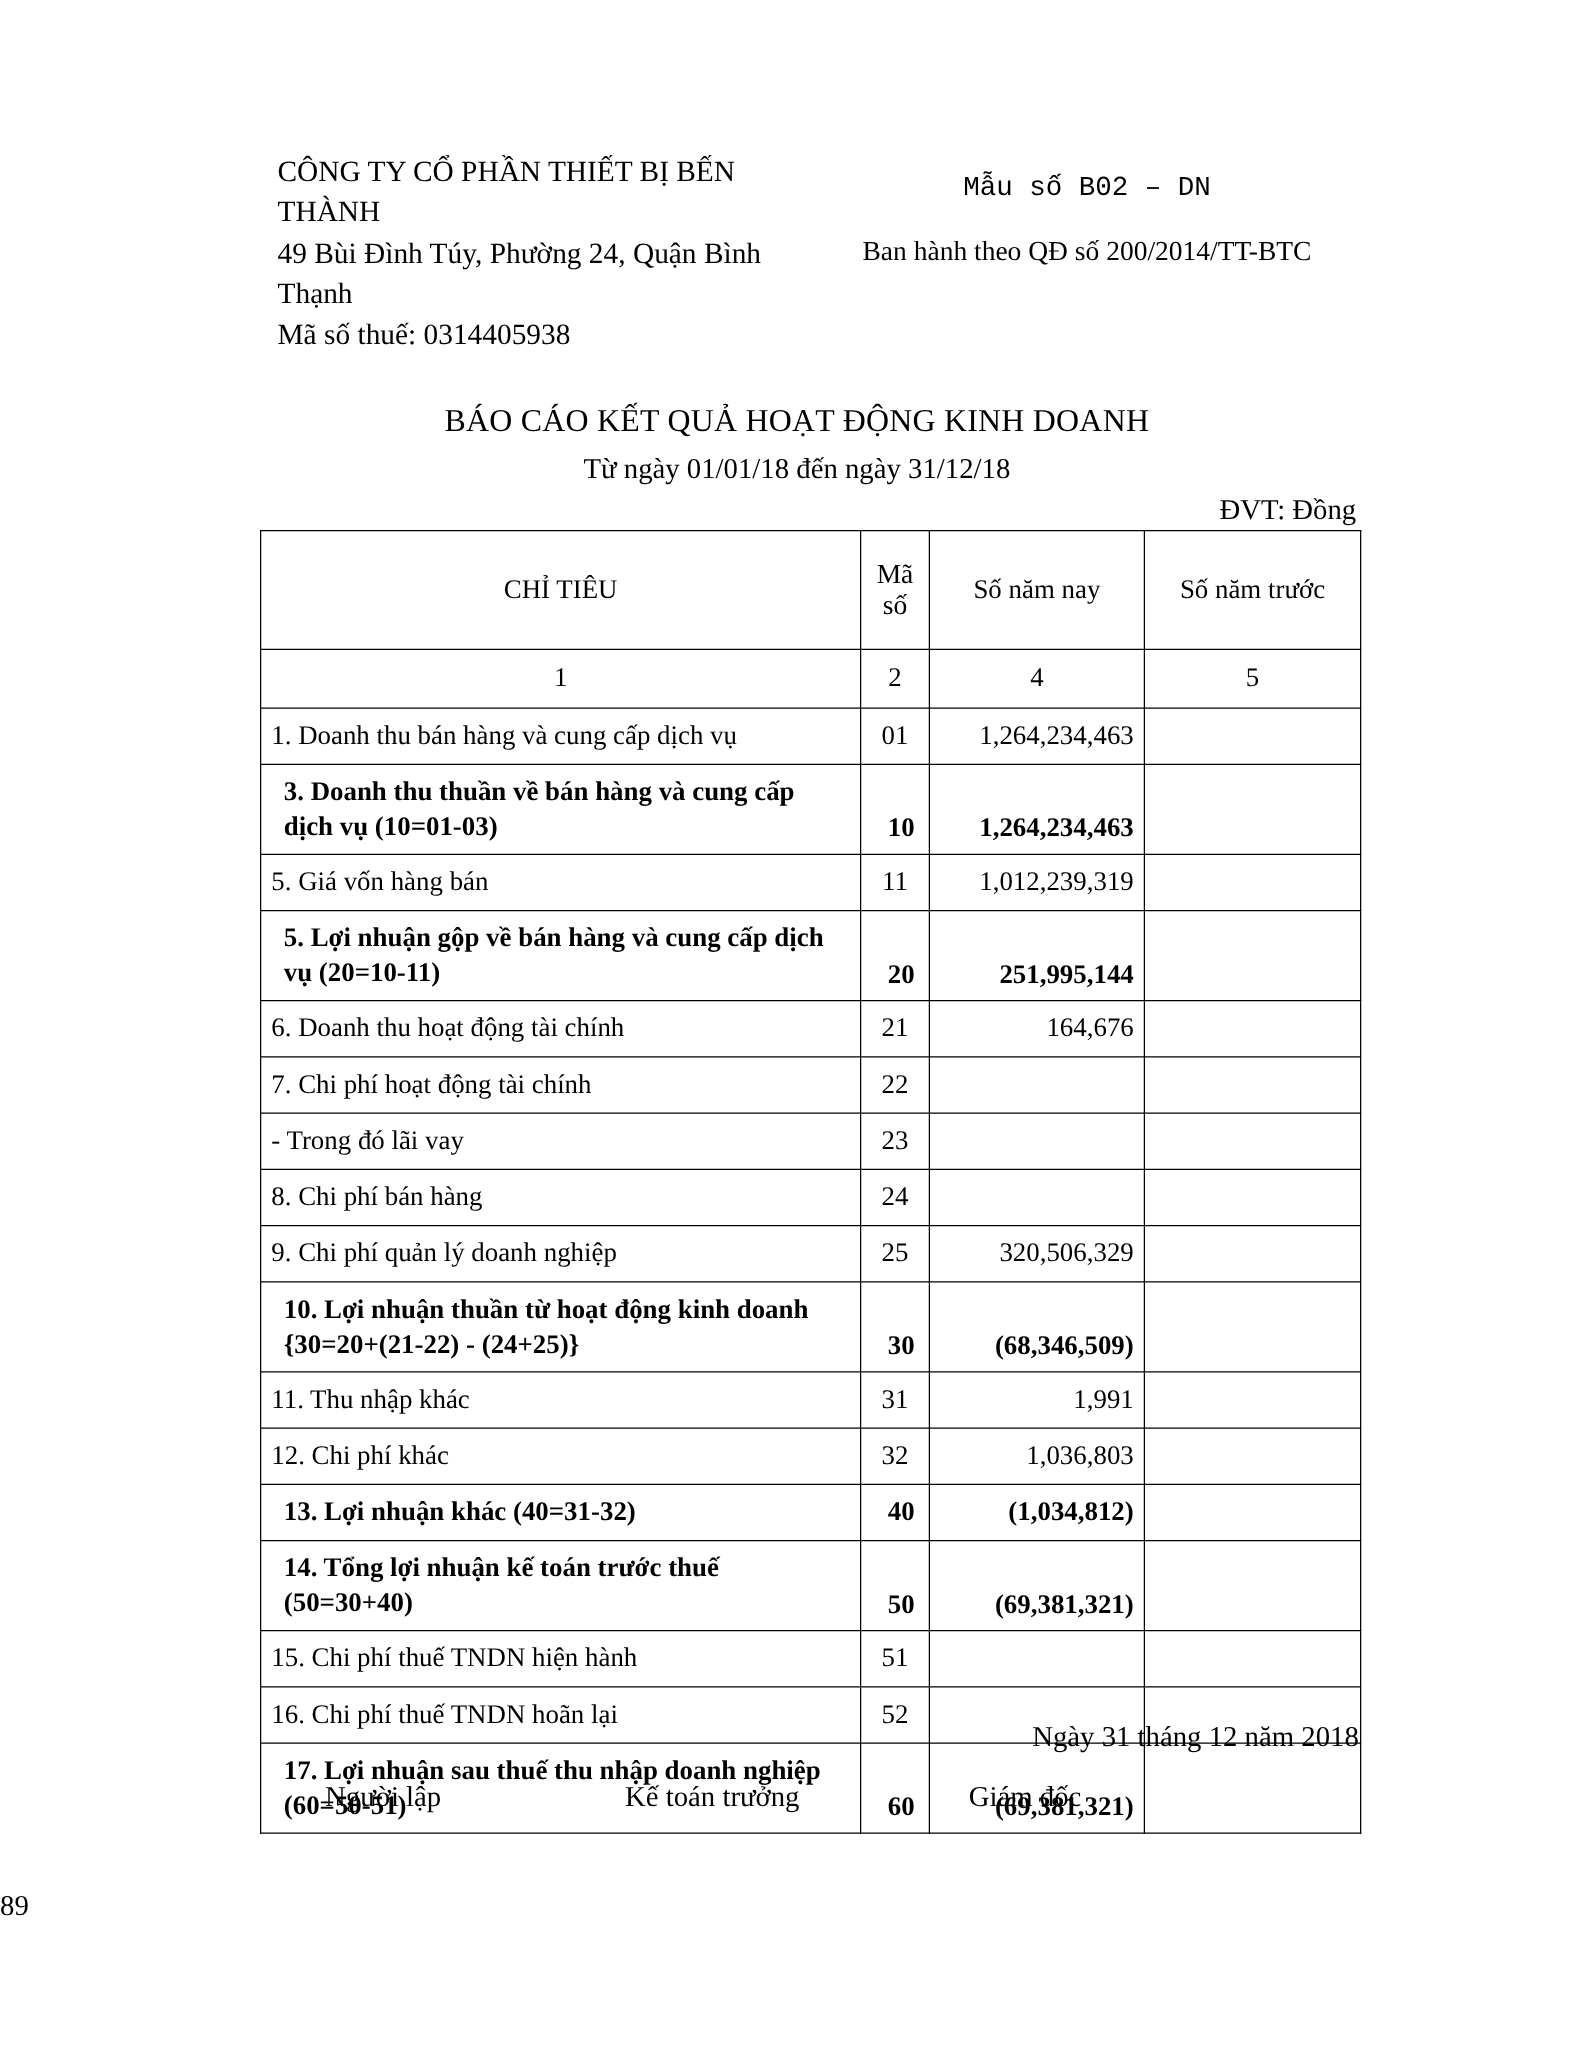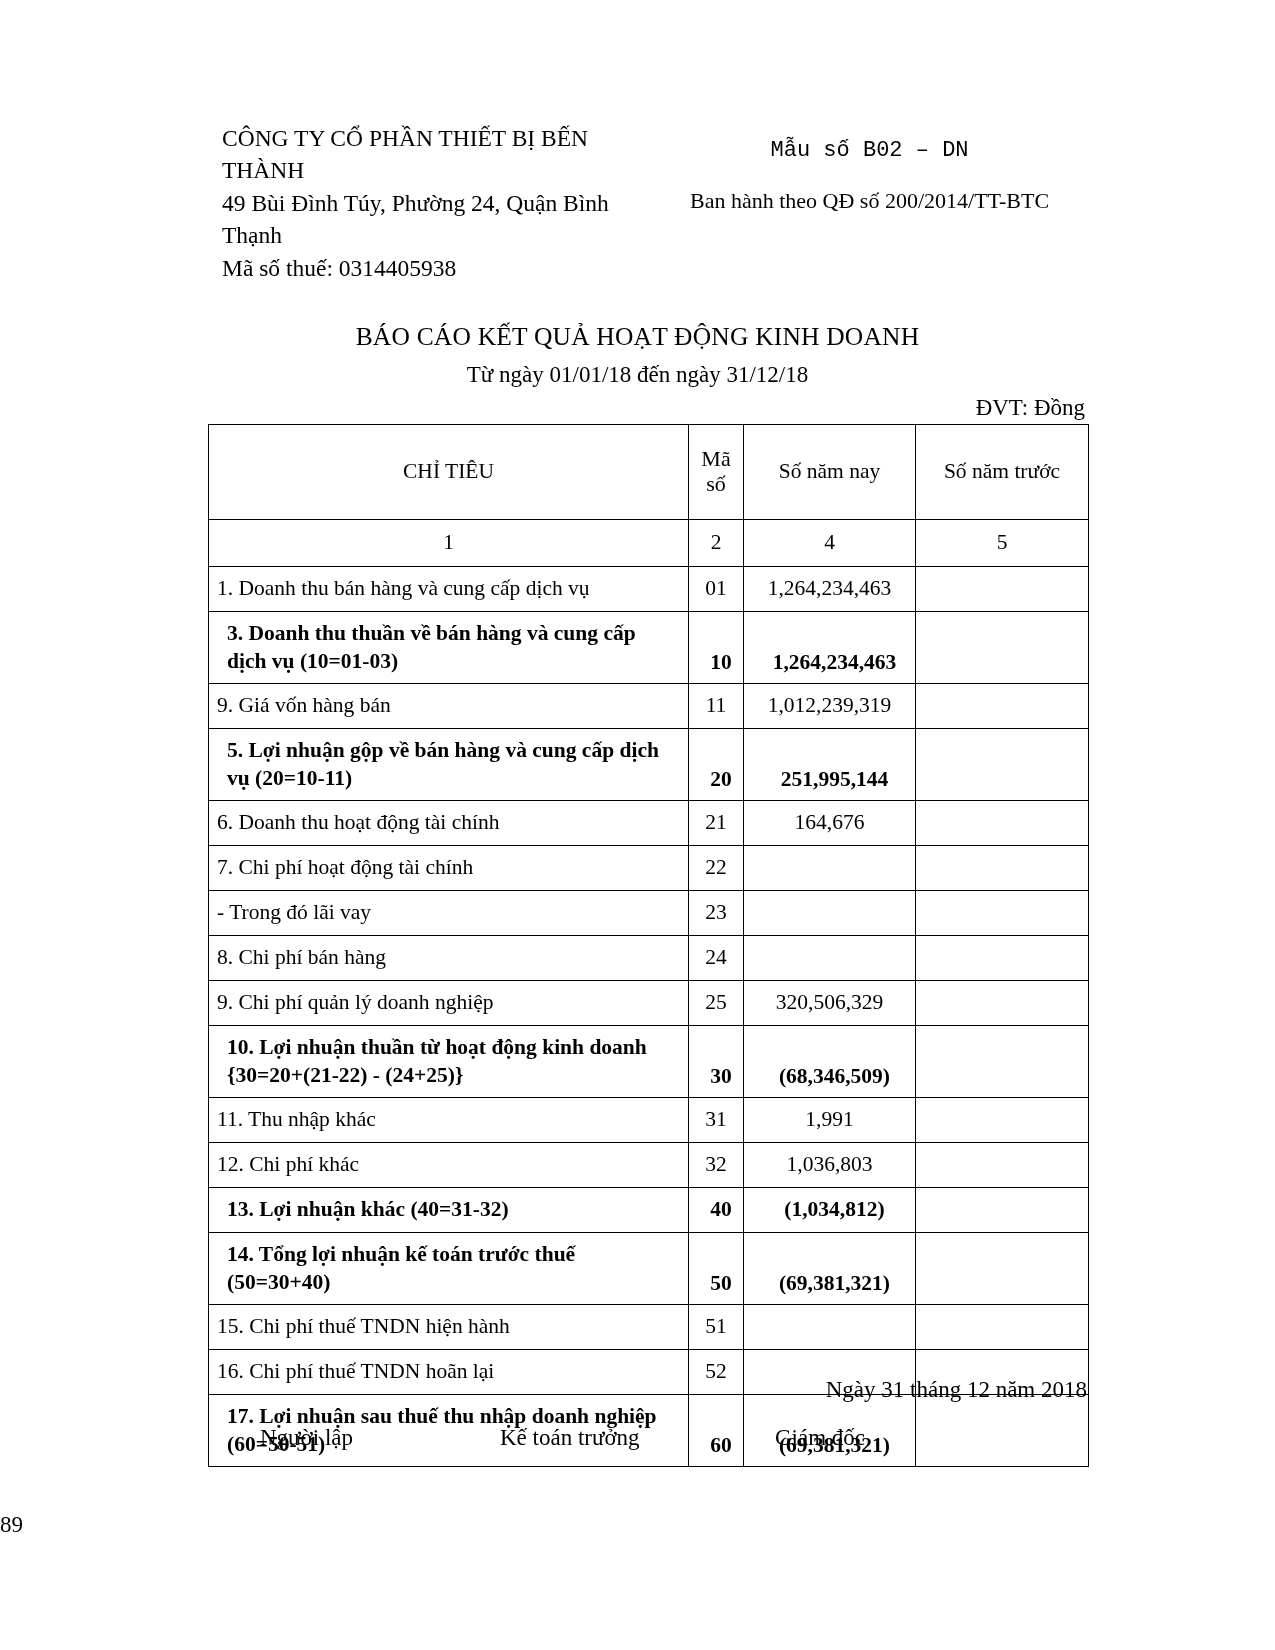--- a/index.html
+++ b/index.html
@@ -116,21 +116,21 @@
     height: 40px;
   }
 
   td.label {
     text-align: left;
   }
   td.code {
     text-align: center;
   }
   td.num {
-    text-align: center;
+    text-align: right;
     padding-right: 10px;
   }
   tr.bold td {
     font-weight: bold;
     padding-left: 18px;
   }
   tr.single td { height: 38px; }
   tr.double td { height: 62px; }
   tr.double td.label { vertical-align: middle; }
   tr.double td.code, tr.double td.num { vertical-align: bottom; padding-bottom: 6px; }
@@ -216,21 +216,21 @@
           <td class="num">1,264,234,463</td>
           <td class="num"></td>
         </tr>
         <tr class="bold double">
           <td class="label">3. Doanh thu thuần về bán hàng và cung cấp dịch vụ (10=01-03)</td>
           <td class="code">10</td>
           <td class="num">1,264,234,463</td>
           <td class="num"></td>
         </tr>
         <tr class="single">
-          <td class="label">9. Giá vốn hàng bán</td>
+          <td class="label">5. Giá vốn hàng bán</td>
           <td class="code">11</td>
           <td class="num">1,012,239,319</td>
           <td class="num"></td>
         </tr>
         <tr class="bold double">
           <td class="label">5. Lợi nhuận gộp về bán hàng và cung cấp dịch vụ (20=10-11)</td>
           <td class="code">20</td>
           <td class="num">251,995,144</td>
           <td class="num"></td>
         </tr>

